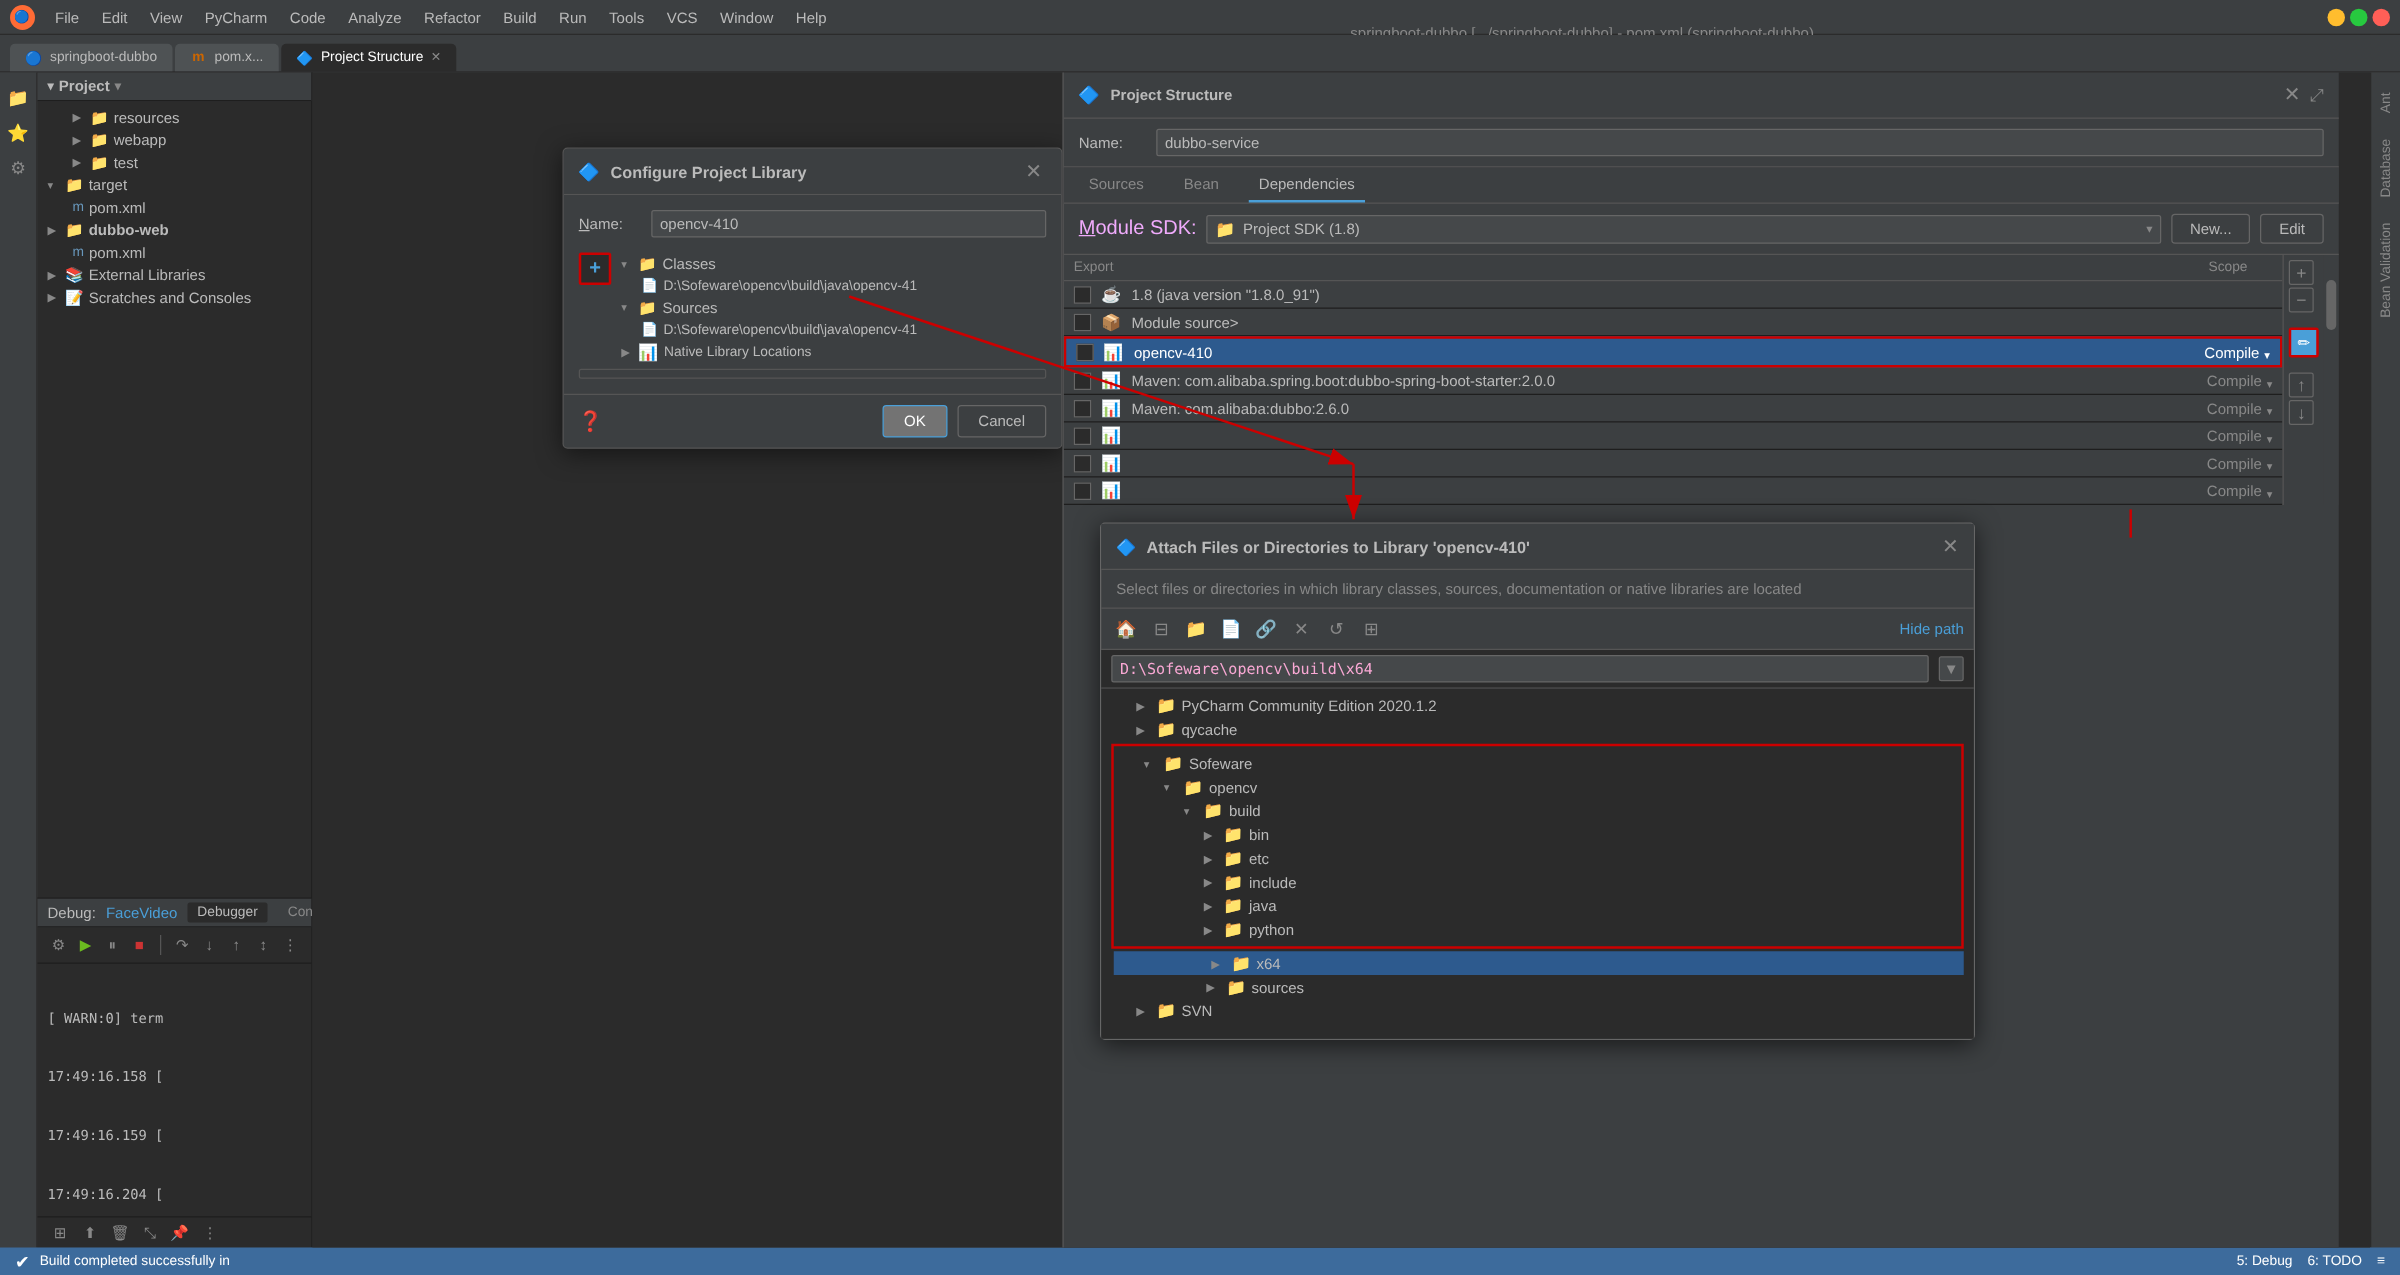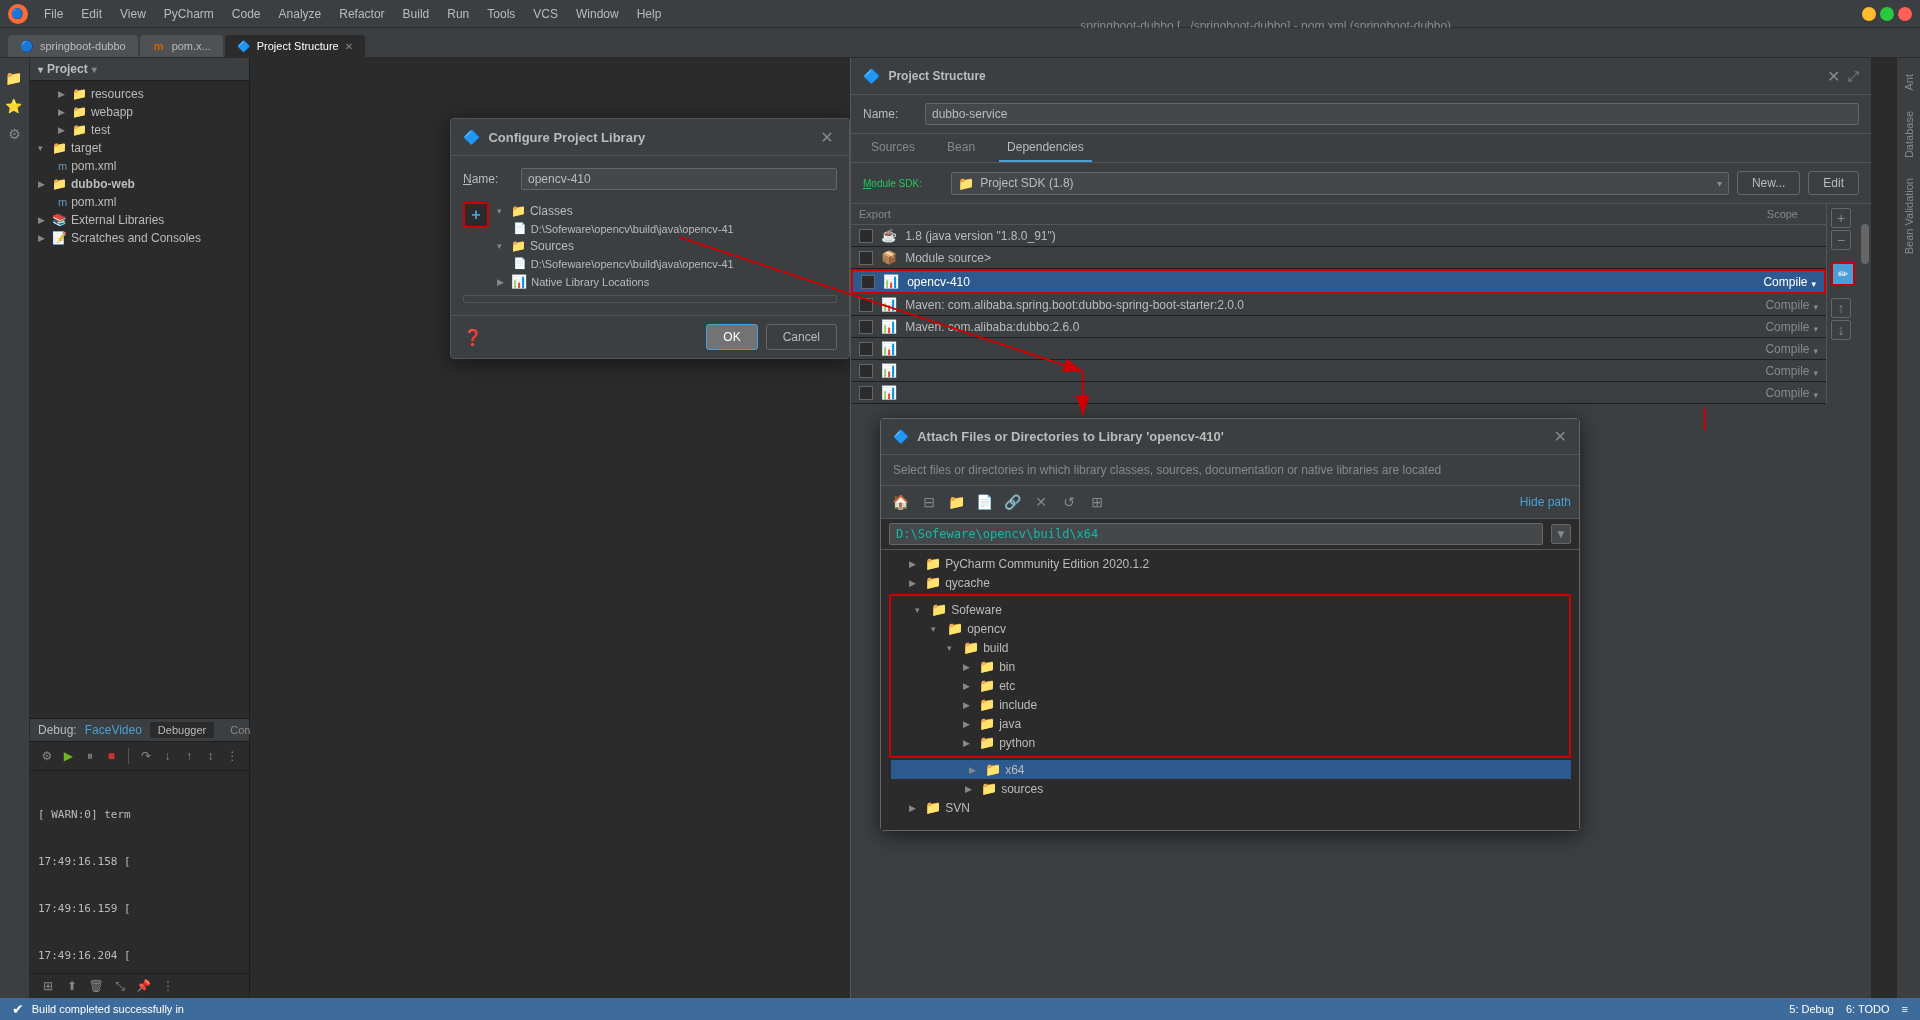--- a/index.html
+++ b/index.html
@@ -69,21 +69,21 @@
     .dialog-help { color: #888; cursor: pointer; font-size: 16px; margin-right: auto; }
     .btn { padding: 5px 16px; border-radius: 3px; border: 1px solid #666; cursor: pointer; font-size: 12px; }
     .btn-primary { background: #737373; color: white; border-color: #4a9fd8; }
     .btn-secondary { background: #3c3f41; color: #bbbbbb; }
     .add-btn { width: 26px; height: 26px; background: #2b2b2b; border: 1px solid #666; border-radius: 2px; display: flex; align-items: center; justify-content: center; cursor: pointer; color: #4a9fd8; font-size: 16px; font-weight: bold; }
     .add-btn.highlighted { border: 2px solid #cc0000; }
     .ps-tabs { display: flex; gap: 16px; padding: 0 12px; border-bottom: 1px solid #555; background: #3c3f41; }
     .ps-tab { padding: 6px 8px; cursor: pointer; color: #888; font-size: 12px; border-bottom: 2px solid transparent; }
     .ps-tab.active { color: #bbbbbb; border-bottom-color: #4a9fd8; }
     .ps-sdk-row { display: flex; align-items: center; padding: 8px 12px; gap: 8px; border-bottom: 1px solid #555; }
-    .sdk-label { color: #22c55e; font-size: 10px; min-width: 80px; }
+    .sdk-label { color: #f0abfc; font-size: 16px; min-width: 80px; }
     .sdk-label u { text-decoration: underline; }
     .sdk-selector { display: flex; align-items: center; flex: 1; background: #45484a; border: 1px solid #666; border-radius: 2px; padding: 3px 6px; gap: 6px; cursor: pointer; }
     .sdk-selector .folder-ico { font-size: 13px; color: #7aab4e; }
     .sdk-selector .selector-text { flex: 1; color: #bbbbbb; font-size: 12px; }
     .sdk-selector .arrow-down { color: #888; font-size: 10px; }
     .ps-btn { padding: 4px 14px; background: #3c3f41; border: 1px solid #666; border-radius: 3px; cursor: pointer; color: #bbbbbb; font-size: 12px; }
     .deps-header { display: flex; padding: 4px 8px; background: #3c3f41; border-bottom: 1px solid #555; font-size: 11px; color: #888; }
     .deps-header-export { flex: 1; }
     .deps-header-scope { width: 120px; text-align: right; padding-right: 8px; }
     .deps-row { display: flex; align-items: center; padding: 3px 8px; border-bottom: 1px solid #1e1e1e; gap: 8px; }
@@ -96,21 +96,21 @@
     .deps-add-btn { width: 20px; height: 20px; background: #3c3f41; border: 1px solid #666; border-radius: 2px; display: flex; align-items: center; justify-content: center; cursor: pointer; color: #888; font-size: 14px; }
     .deps-sidebar { display: flex; flex-direction: column; padding: 4px; gap: 2px; border-left: 1px solid #555; }
     .edit-icon-btn { width: 24px; height: 24px; background: #4a9fd8; border: 1px solid #4a9fd8; border-radius: 2px; display: flex; align-items: center; justify-content: center; cursor: pointer; font-size: 12px; color: white; }
 
     
     .attach-dialog { position: absolute; top: 360px; left: 630px; width: 700px; background: #3c3f41; border: 1px solid #666; border-radius: 4px; box-shadow: 0 4px 20px rgba(0,0,0,0.6); }
     .attach-title-bar { display: flex; align-items: center; padding: 8px 12px; background: #3c3f41; border-bottom: 1px solid #555; justify-content: space-between; }
     .attach-toolbar { display: flex; align-items: center; padding: 4px 8px; gap: 4px; border-bottom: 1px solid #555; }
     .attach-tool-btn { width: 24px; height: 24px; display: flex; align-items: center; justify-content: center; cursor: pointer; color: #888; font-size: 14px; border-radius: 2px; border: 1px solid transparent; }
     .attach-path-bar { display: flex; align-items: center; padding: 4px 8px; background: #2b2b2b; border-bottom: 1px solid #555; gap: 8px; }
-    .attach-path-input { flex: 1; padding: 3px 6px; background: #45484a; border: 1px solid #666; border-radius: 2px; color: #14b8a6; font-size: 12px; font-family: monospace; }
+    .attach-path-input { flex: 1; padding: 3px 6px; background: #45484a; border: 1px solid #666; border-radius: 2px; color: #f9a8d4; font-size: 12px; font-family: monospace; }
     .hide-path-btn { color: #4a9fd8; cursor: pointer; font-size: 12px; white-space: nowrap; }
     .attach-tree { padding: 4px 8px; min-height: 280px; background: #2b2b2b; }
     .at-item { display: flex; align-items: center; padding: 2px 0; cursor: pointer; gap: 4px; font-size: 12px; color: #bbbbbb; }
     .at-item.selected { background: #2d5a8e; padding-left: 2px; }
     .at-arrow { font-size: 9px; color: #888; width: 12px; }
     .at-folder { color: #7aab4e; font-size: 13px; }
     .at-indent { display: inline-block; }
     .highlighted-box { border: 2px solid #cc0000; }
 
     

